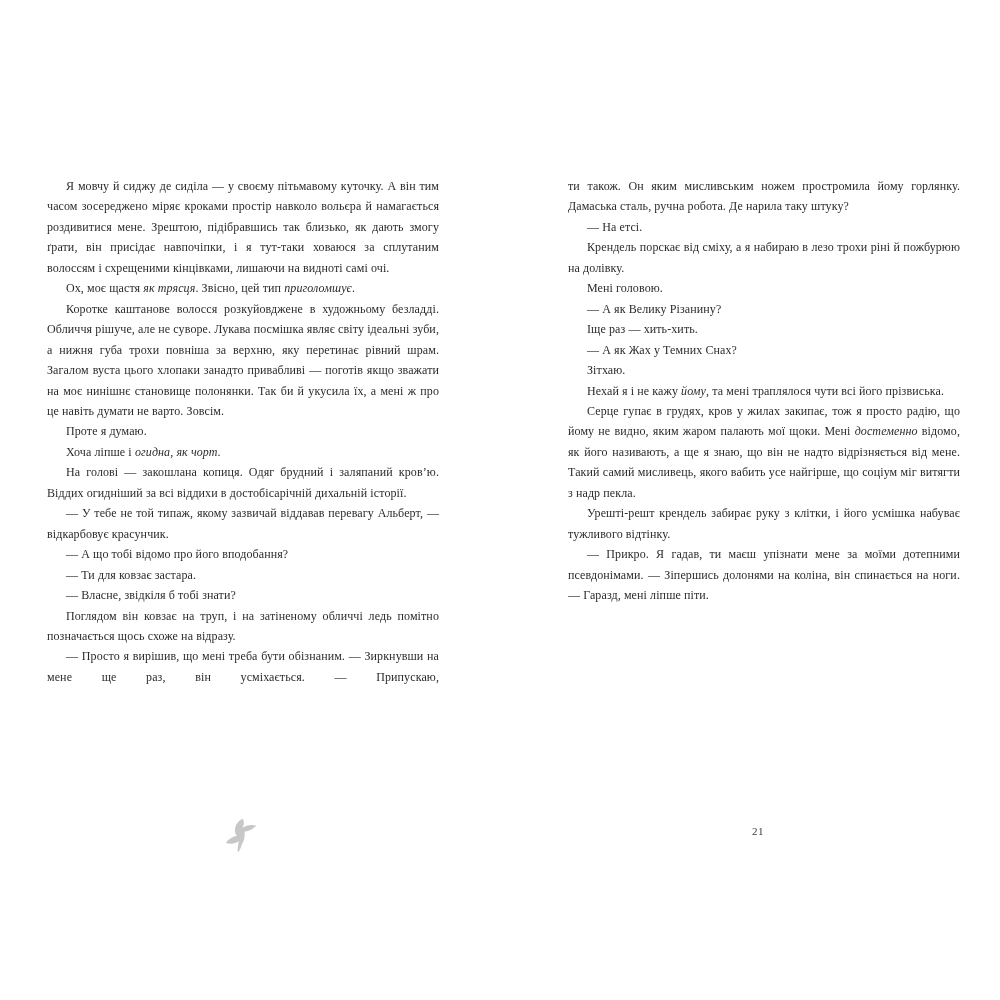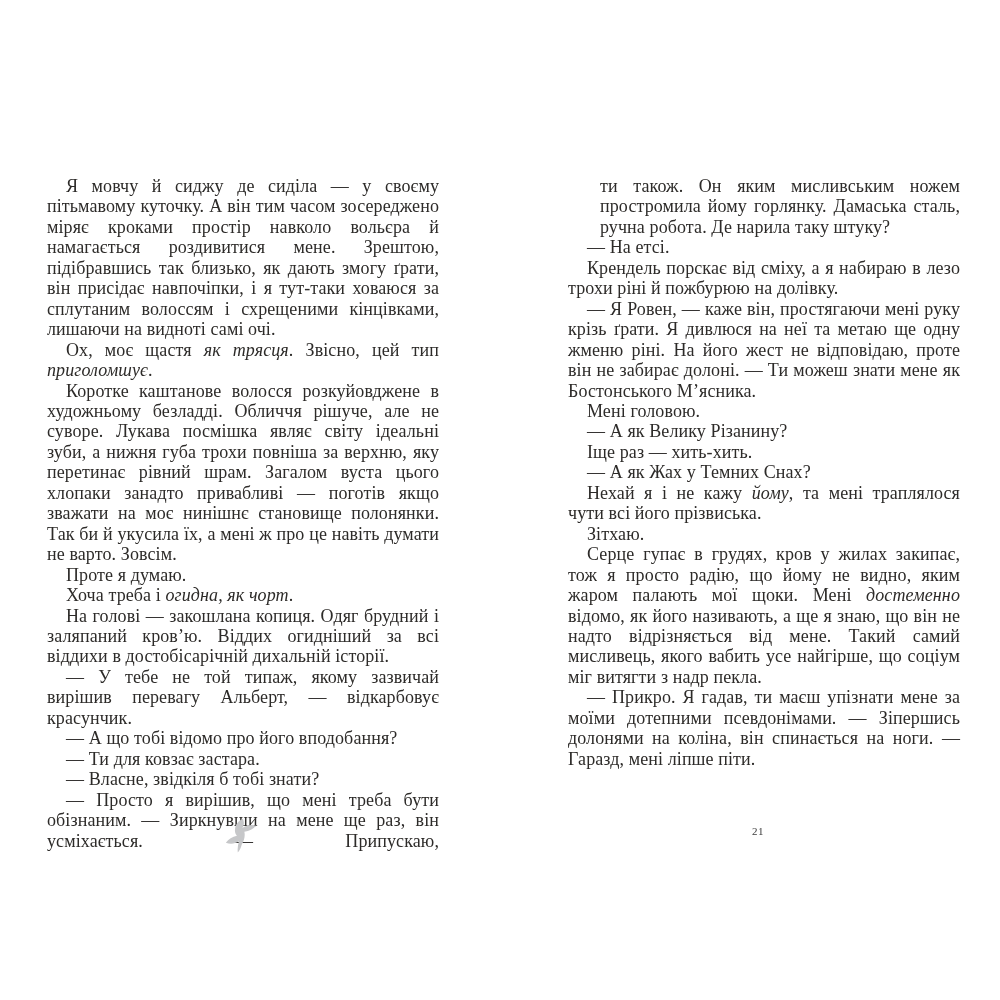--- a/index.html
+++ b/index.html
@@ -21,27 +21,27 @@
   }
   .page {
     position: absolute;
     top: 176px;
     width: 392px;
   }
   .page.left  { left: 47px;  }
   .page.right { left: 568px; }
   .page p {
     margin: 0;
-    font-size: 18px;
+    font-size: 12px;
     line-height: 20.45px;
     text-align: justify;
     text-indent: 19px;
     letter-spacing: 0.1px;
   }
-  .page p.noindent { text-indent: 0; margin-left: 32px; }
+  .page p.noindent { text-indent: 0; }
   .page p.justify-last { text-align-last: justify; }
   .page p em { font-style: italic; }
   .ornament {
     position: absolute;
     left: 223px;
     top: 817px;
     width: 38px;
     height: 40px;
     color: var(--ornament, #c6c7c9);
   }
@@ -60,41 +60,42 @@
 </head>
 <body style="--bg: #ffffff; --text: #2d2b29; --ornament: #c6c7c9; --pagenum: #3c3c3c;">
 
 <div class="spread">
 
   <section class="page left" id="left-page">
       <p><span>Я мовчу й сиджу де сиділа — у своєму пітьмавому куточку. А він тим часом зосереджено міряє кроками простір навколо вольєра й намагається роздивитися мене. Зрештою, підібравшись так близько, як дають змогу ґрати, він присідає навпочіпки, і я тут-таки ховаюся за сплутаним волоссям і схрещеними кінцівками, лишаючи на видноті самі очі.</span></p>
       <p><span>Ох, моє щастя </span><em>як трясця</em><span>. Звісно, цей тип </span><em>приголомшує</em><span>.</span></p>
       <p><span>Коротке каштанове волосся розкуйовджене в художньому безладді. Обличчя рішуче, але не суворе. Лукава посмішка являє світу ідеальні зуби, а нижня губа трохи повніша за верхню, яку перетинає рівний шрам. Загалом вуста цього хлопаки занадто привабливі — поготів якщо зважати на моє нинішнє становище полонянки. Так би й укусила їх, а мені ж про це навіть думати не варто. Зовсім.</span></p>
       <p><span>Проте я думаю.</span></p>
-      <p><span>Хоча треба і </span><em>огидна, як чорт</em><span>.</span></p>
+      <p><span>Хоча ліпше і </span><em>огидна, як чорт</em><span>.</span></p>
       <p><span>На голові — закошлана копиця. Одяг брудний і заляпаний кров’ю. Віддих огидніший за всі віддихи в достобісарічній дихальній історії.</span></p>
-      <p><span>— У тебе не той типаж, якому зазвичай вирішив перевагу Альберт, — відкарбовує красунчик.</span></p>
+      <p><span>— У тебе не той типаж, якому зазвичай віддавав перевагу Альберт, — відкарбовує красунчик.</span></p>
       <p><span>— А що тобі відомо про його вподобання?</span></p>
       <p><span>— Ти для ковзає застара.</span></p>
       <p><span>— Власне, звідкіля б тобі знати?</span></p>
+      <p><span>Поглядом він ковзає на труп, і на затіненому обличчі ледь помітно позначається щось схоже на відразу.</span></p>
       <p class="justify-last"><span>— Просто я вирішив, що мені треба бути обізнаним. — Зиркнувши на мене ще раз, він усміхається. — Припускаю,</span></p>
     </section>
 
   <section class="page right" id="right-page">
       <p class="noindent"><span>ти також. Он яким мисливським ножем простромила йому горлянку. Дамаська сталь, ручна робота. Де нарила таку штуку?</span></p>
       <p><span>— На етсі.</span></p>
       <p><span>Крендель порскає від сміху, а я набираю в лезо трохи ріні й пожбурюю на долівку.</span></p>
-      <p><span>— Я Ровен, — каже він, простягаючи мені руку крізь ґрати. Я дивлюся на неї та метаю ще одну жменю ріні. На його жест не відповідаю, проте він не забирає долоні. — Ти можеш знати мене як Бостонського М’ясника.</span></p>
       <p><span>Мені головою.</span></p>
       <p><span>— А як Велику Різанину?</span></p>
       <p><span>Іще раз — хить-хить.</span></p>
       <p><span>— А як Жах у Темних Снах?</span></p>
+      <p><span>Зітхаю.</span></p>
       <p><span>Нехай я і не кажу </span><em>йому</em><span>, та мені траплялося чути всі його прізвиська.</span></p>
-      <p><span>Зітхаю.</span></p>
       <p><span>Серце гупає в грудях, кров у жилах закипає, тож я просто радію, що йому не видно, яким жаром палають мої щоки. Мені </span><em>достеменно</em><span> відомо, як його називають, а ще я знаю, що він не надто відрізняється від мене. Такий самий мисливець, якого вабить усе найгірше, що соціум міг витягти з надр пекла.</span></p>
+      <p><span>Урешті-решт крендель забирає руку з клітки, і його усмішка набуває тужливого відтінку.</span></p>
       <p><span>— Прикро. Я гадав, ти маєш упізнати мене за моїми дотепними псевдонімами. — Зіпершись долонями на коліна, він спинається на ноги. — Гаразд, мені ліпше піти.</span></p>
     </section>
 
   <div class="ornament" aria-hidden="true">
     <svg viewBox="0 0 40 44" xmlns="http://www.w3.org/2000/svg">
       <path fill="currentColor" d="M21 2
            C 22.5 5.5, 22.5 9, 20.3 12.2
            C 25 8.8, 30.5 7.8, 35.5 9.6
            C 32.5 13.4, 28 15.8, 22.6 16.2
            C 23.6 20.5, 22.6 25.5, 19.6 30.5

